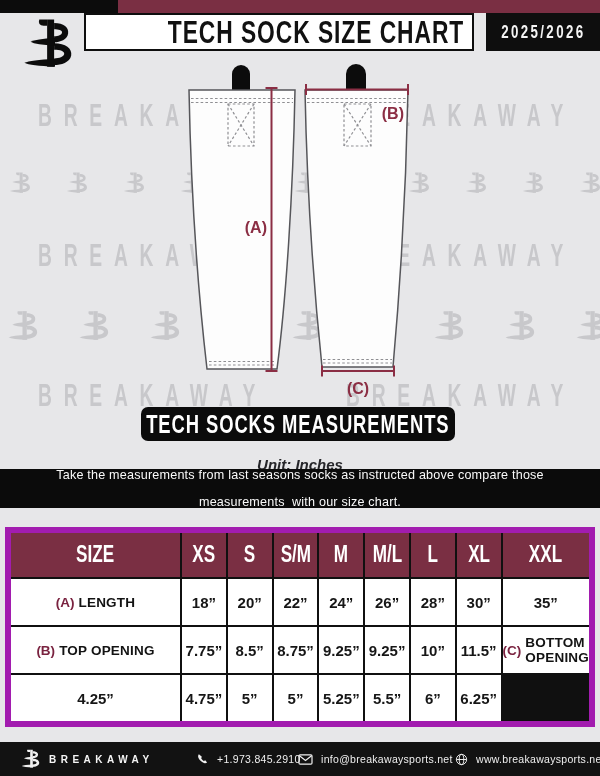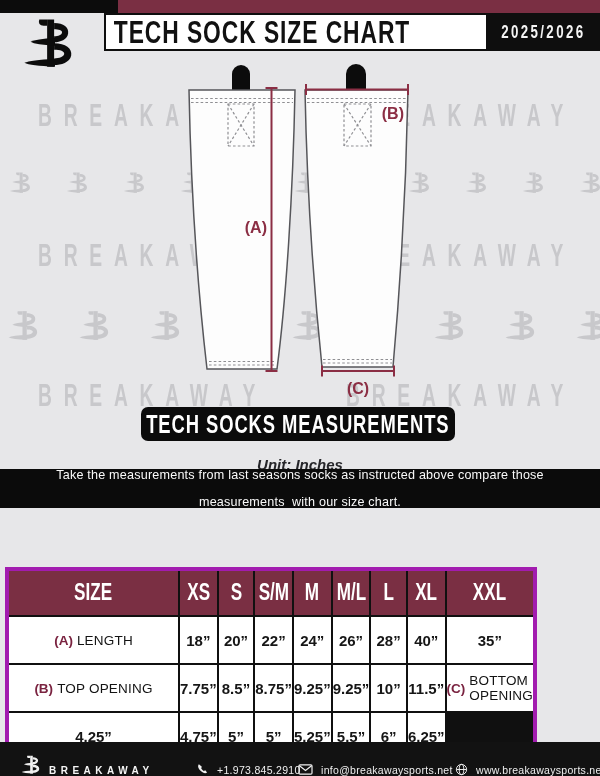--- a/index.html
+++ b/index.html
@@ -4,22 +4,22 @@
 <style>
   html,body{margin:0;padding:0;}
   .page{
     position:relative;width:600px;height:776px;overflow:hidden;
     background:#e7e7e9;font-family:"Liberation Sans",sans-serif;
   }
   
   .strip-black{position:absolute;left:0;top:0;width:118px;height:13px;background:#0c0c0c;}
   .strip-maroon{position:absolute;left:118px;top:0;width:482px;height:13px;background:#7a2f43;}
   .title-bar{
-    position:absolute;left:104px;top:13px;width:390px;height:38px;background:#ffffff;
-    border:2px solid #0e0e0e;box-sizing:border-box;display:flex;align-items:center;justify-content:flex-start;
+    position:absolute;left:84px;top:13px;width:390px;height:38px;background:#ffffff;
+    border:2px solid #0e0e0e;box-sizing:border-box;display:flex;align-items:center;justify-content:flex-end;
   }
   .title-text{font-weight:700;font-size:24px;color:#111;letter-spacing:1px;display:inline-block;transform:scale(.95,1.32);white-space:nowrap;}
   .year-box{
     position:absolute;left:486px;top:13px;width:114px;height:38px;background:#0e0e0e;
     display:flex;align-items:center;justify-content:center;
   }
   .year-text{color:#f4f4f4;font-weight:700;font-size:14px;letter-spacing:2.5px;display:inline-block;transform:scale(.95,1.25);white-space:nowrap;}
   .logo-header{position:absolute;left:20px;top:15px;width:56px;height:58px;color:#0c0c0c;z-index:3;}
   
   .wm{position:absolute;color:#c8c8cb;z-index:0;}
@@ -41,34 +41,34 @@
     position:absolute;left:0;top:456px;width:100%;text-align:center;
     font-style:italic;font-weight:700;font-size:15px;color:#26262a;z-index:2;
   }
   .instruction-bar{
     position:absolute;left:0;top:469px;width:100%;height:39px;background:#0b0b0b;z-index:2;
     display:flex;flex-direction:column;align-items:center;justify-content:center;gap:8px;
   }
   .instruction-bar div{color:#fafafa;font-size:12.6px;letter-spacing:.2px;line-height:1.45;white-space:pre;}
   
   .size-table{
-    position:absolute;left:5px;top:527px;width:532px;box-sizing:border-box;z-index:2;
+    position:absolute;left:5px;top:527px;width:590px;box-sizing:border-box;z-index:2;
     display:grid;grid-template-columns:169px repeat(8,1fr);
-    grid-auto-rows:auto;border:4px solid #a21caf;background:#101010;gap:2px;margin-top:40px;
+    grid-auto-rows:auto;border:6px solid #a21caf;background:#101010;gap:2px;
   }
   .th{background:#7a2f43;height:44px;display:flex;align-items:center;justify-content:center;}
   .th span{color:#fff;font-weight:700;font-size:19px;display:inline-block;transform:scale(.9,1.22);white-space:nowrap;}
   .td{background:#fff;height:46px;display:flex;align-items:center;justify-content:center;}
   .td .val{color:#161616;font-weight:700;font-size:15px;}
   .label-cell{gap:4px;}
   .label-cell .prefix{color:#7a2340;font-weight:700;font-size:13.5px;}
-  .label-cell .lbl{color:#131313;font-weight:400;font-size:13.5px;letter-spacing:.2px;}
+  .label-cell .lbl{color:#131313;font-weight:700;font-size:13.5px;letter-spacing:.2px;}
   
   .footer{position:absolute;left:0;top:742px;width:100%;height:34px;background:#121212;z-index:2;}
-  .fgroup{position:absolute;top:0;height:100%;display:flex;align-items:flex-end;gap:8px;color:#efefef;}
+  .fgroup{position:absolute;top:0;height:100%;display:flex;align-items:center;gap:8px;color:#efefef;}
   .fgroup .ftext{font-size:10.5px;color:#efefef;letter-spacing:.3px;white-space:nowrap;}
   .brand-name{font-size:10px;font-weight:700;letter-spacing:4.5px;color:#f5f5f5;white-space:nowrap;}
   .ficon{flex:none;color:#f0f0f0;}
 </style>
 </head>
 <body>
 
 <svg width="0" height="0" style="position:absolute">
   <defs>
     <symbol id="bmono" viewBox="0 0 64 64">
@@ -264,21 +264,21 @@
     <div class="td">
         <span class="val">24”</span>
       </div>
     <div class="td">
         <span class="val">26”</span>
       </div>
     <div class="td">
         <span class="val">28”</span>
       </div>
     <div class="td">
-        <span class="val">40”</span>
+        <span class="val">30”</span>
       </div>
     <div class="td">
         <span class="val">35”</span>
       </div>
 
     <div class="td label-cell">
       <span class="prefix">(B)</span>
       <span class="lbl">TOP OPENING</span>
     </div>
     <div class="td">

